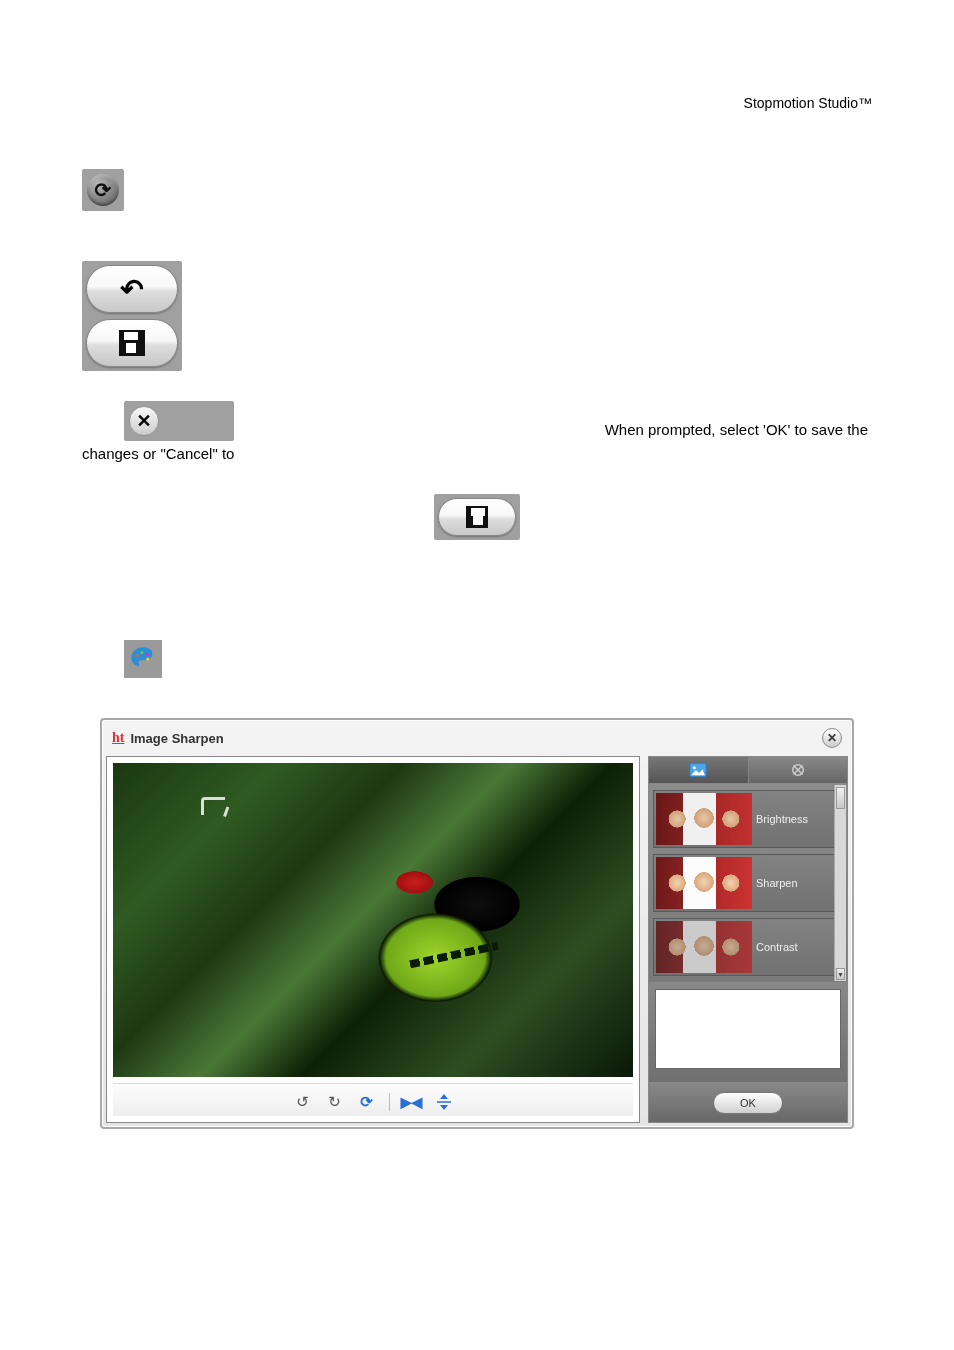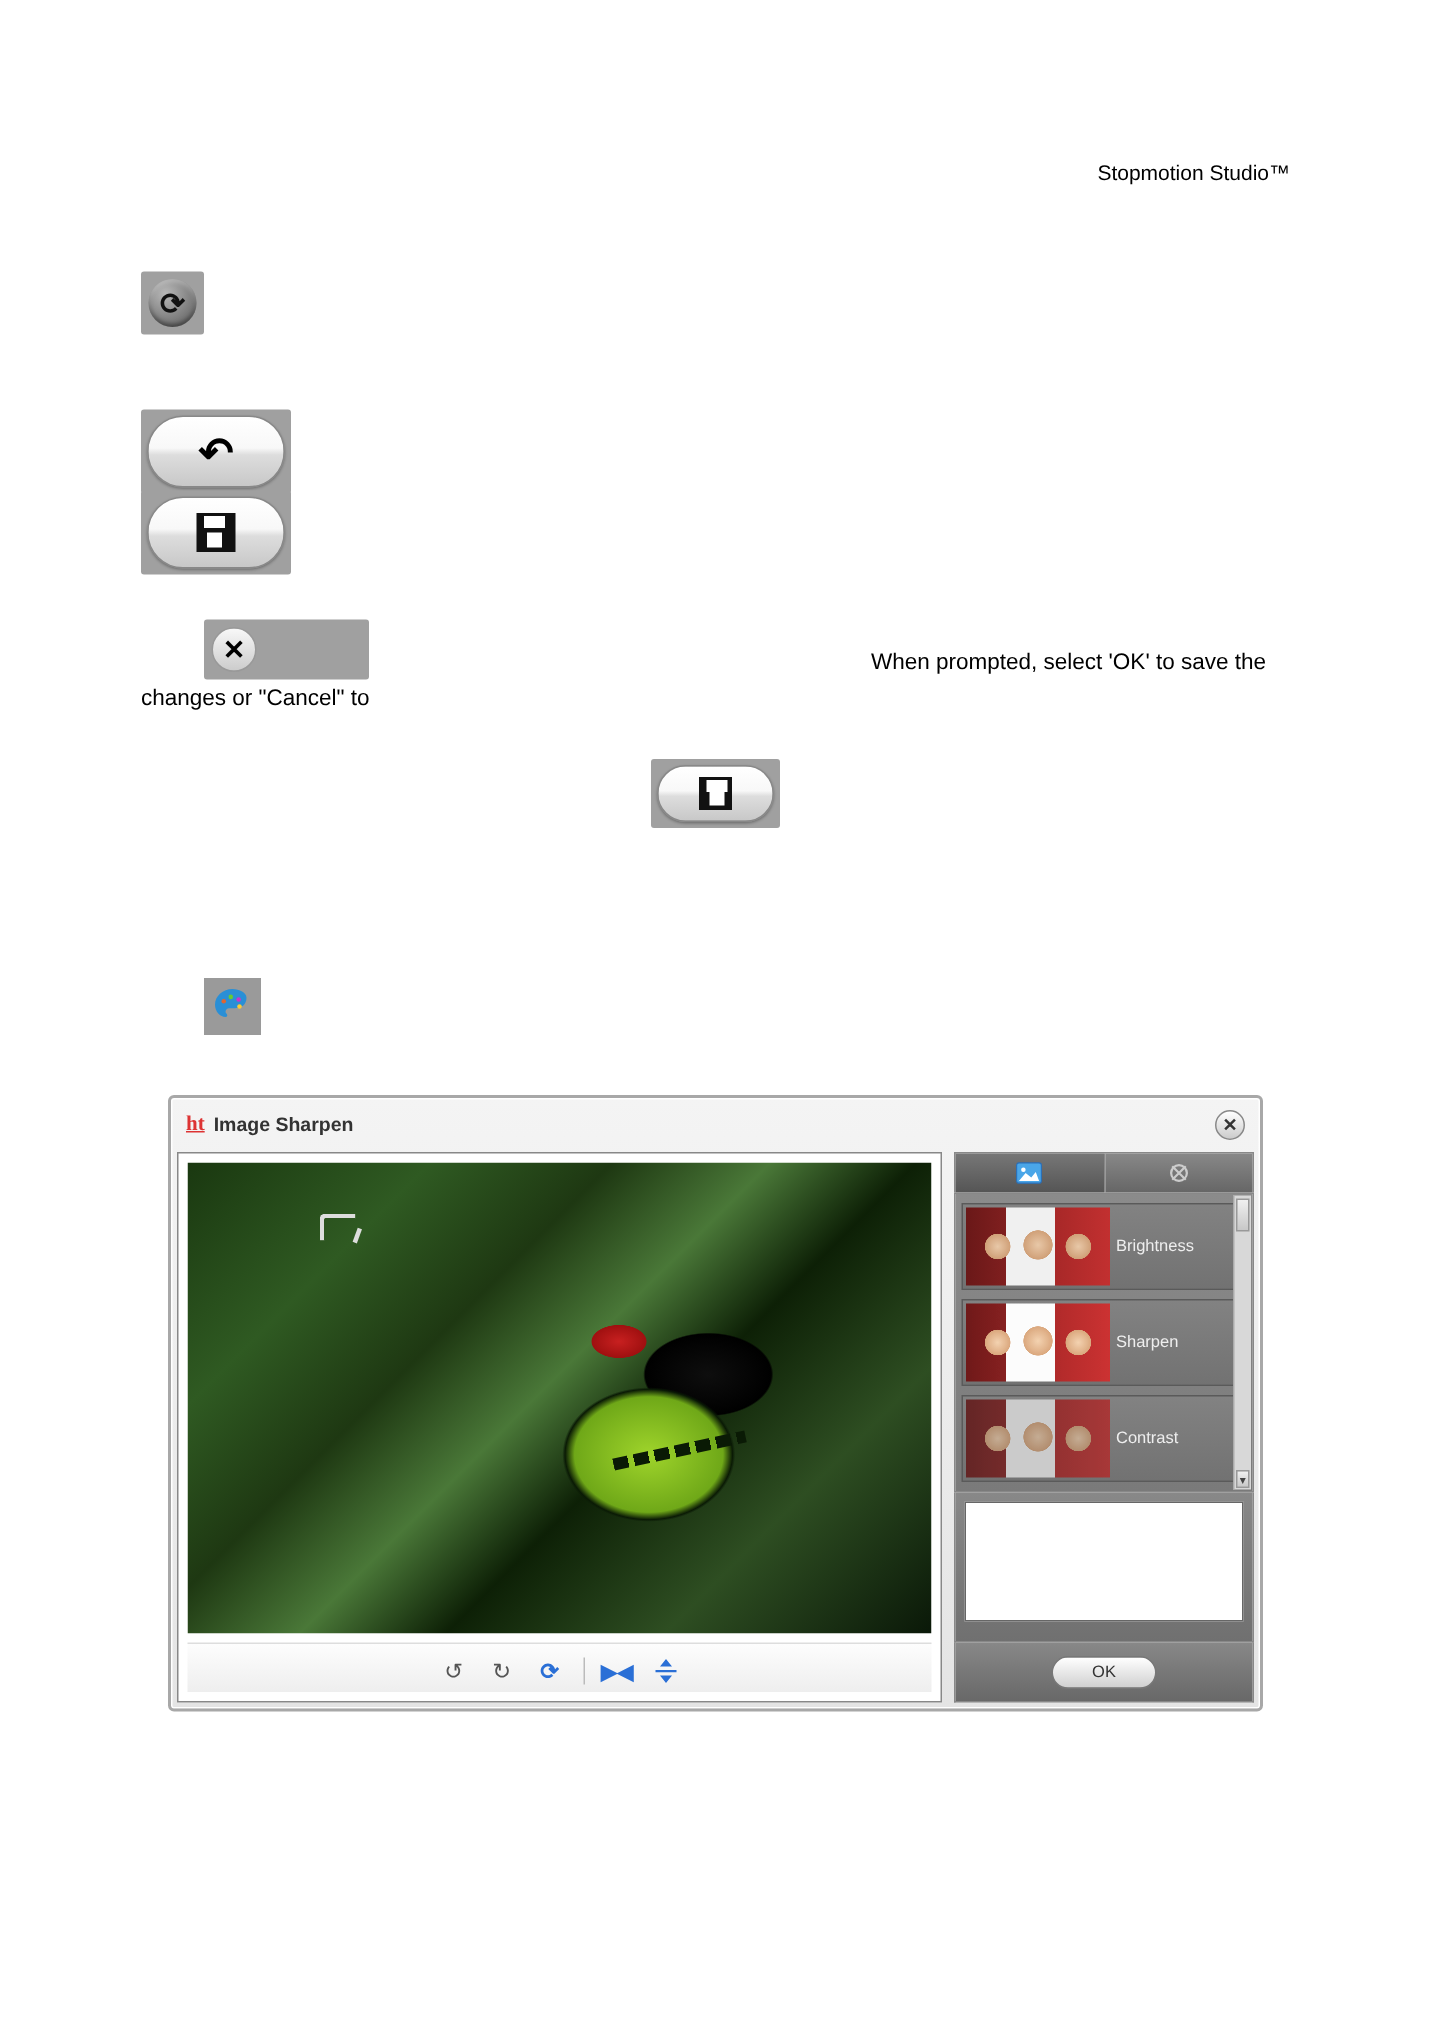--- a/index.html
+++ b/index.html
@@ -6,21 +6,21 @@
   body {
     width: 954px;
     font-family: Arial, Helvetica, sans-serif;
     font-size: 15px;
     color: #000;
     background: #fff;
     position: relative;
   }
   .page {
     width: 954px;
-    padding: 12px;
+    padding: 0;
   }
   .header {
     text-align: right;
     padding: 95px 82px 0 0;
     font-size: 14px;
   }
 
   
   .icon-gray {
     display: inline-block;
@@ -101,21 +101,21 @@
     border-radius: 4px;
     padding: 4px;
     box-shadow: 0 0 0 1px #fff inset;
   }
   .editor-titlebar {
     display: flex;
     align-items: center;
     justify-content: space-between;
     padding: 4px 6px 8px 6px;
   }
-  .editor-title-left { display: flex; align-items: flex-start; gap: 6px; }
+  .editor-title-left { display: flex; align-items: flex-end; gap: 6px; }
   .editor-logo {
     font-family: Georgia, serif;
     font-weight: bold;
     font-size: 14px;
     color: #d33;
     text-decoration: underline;
   }
   .editor-title-text { font-size: 13px; font-weight: bold; color: #333; }
   .editor-close {
     width: 20px; height: 20px;
@@ -335,21 +335,21 @@
   </div>
 
   <div class="section" style="margin-top:30px; display:flex; align-items:flex-start;">
     <div style="display:flex;flex-direction:column;">
       <span class="icon-gray-sm" style="margin-left:42px; padding:5px;">
         <span class="close-circle">✕</span>
       </span>
       <span style="margin-top:4px;">changes or "Cancel" to</span>
     </div>
     <div style="flex:1;"></div>
-    <span style="margin-top:20px; margin-right:16px;">When prompted, select 'OK' to save the</span>
+    <span style="margin-top:20px; margin-right:4px;">When prompted, select 'OK' to save the</span>
   </div>
 
   <div style="display:flex;justify-content:center;margin-top:32px;">
     <span class="icon-gray" style="padding:4px;">
       <span class="pill-btn" style="width:78px;height:38px;">
         <span class="save-disk" style="width:22px;height:22px;"></span>
       </span>
     </span>
   </div>
 

